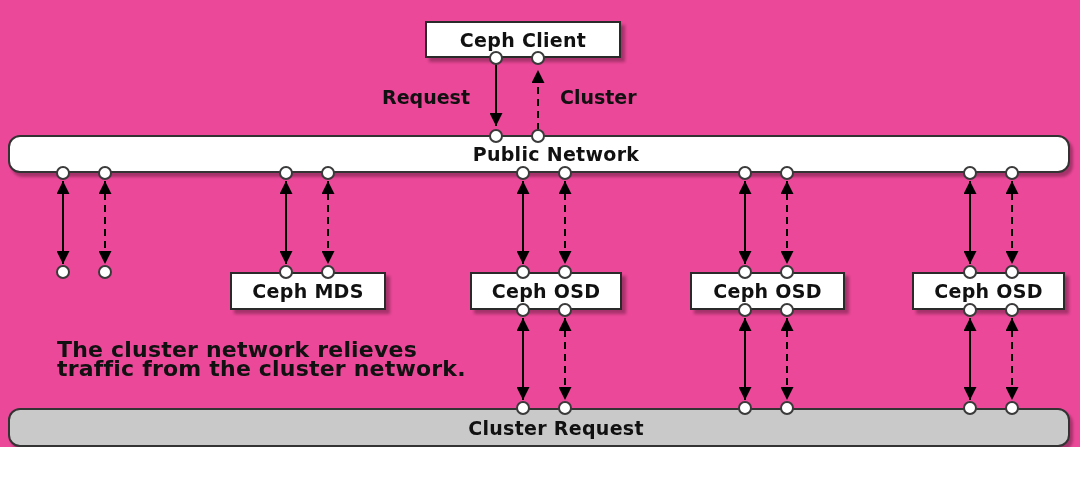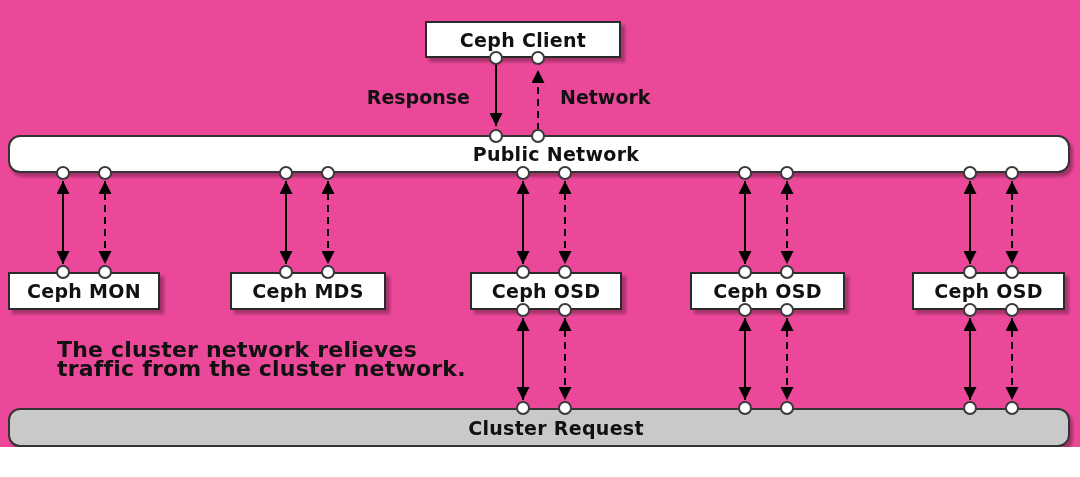--- a/index.html
+++ b/index.html
@@ -68,30 +68,27 @@
 </style>
 </head>
 <body>
 
 <div class="stage">
 
   <div class="node client">
     <span>Ceph Client</span>
   </div>
 
-  <div class="flow-label request">Response</div>
-  <div class="flow-label response">Network</div>
+  <div class="flow-label request">Request</div>
+  <div class="flow-label response">Cluster</div>
 
   <div class="bar public">
     <span>Public Network</span>
   </div>
 
-  <div class="node mon">
-    <span>Ceph MON</span>
-  </div>
   <div class="node mds">
     <span>Ceph MDS</span>
   </div>
   <div class="node osd1">
     <span>Ceph OSD</span>
   </div>
   <div class="node osd2">
     <span>Ceph OSD</span>
   </div>
   <div class="node osd3">

